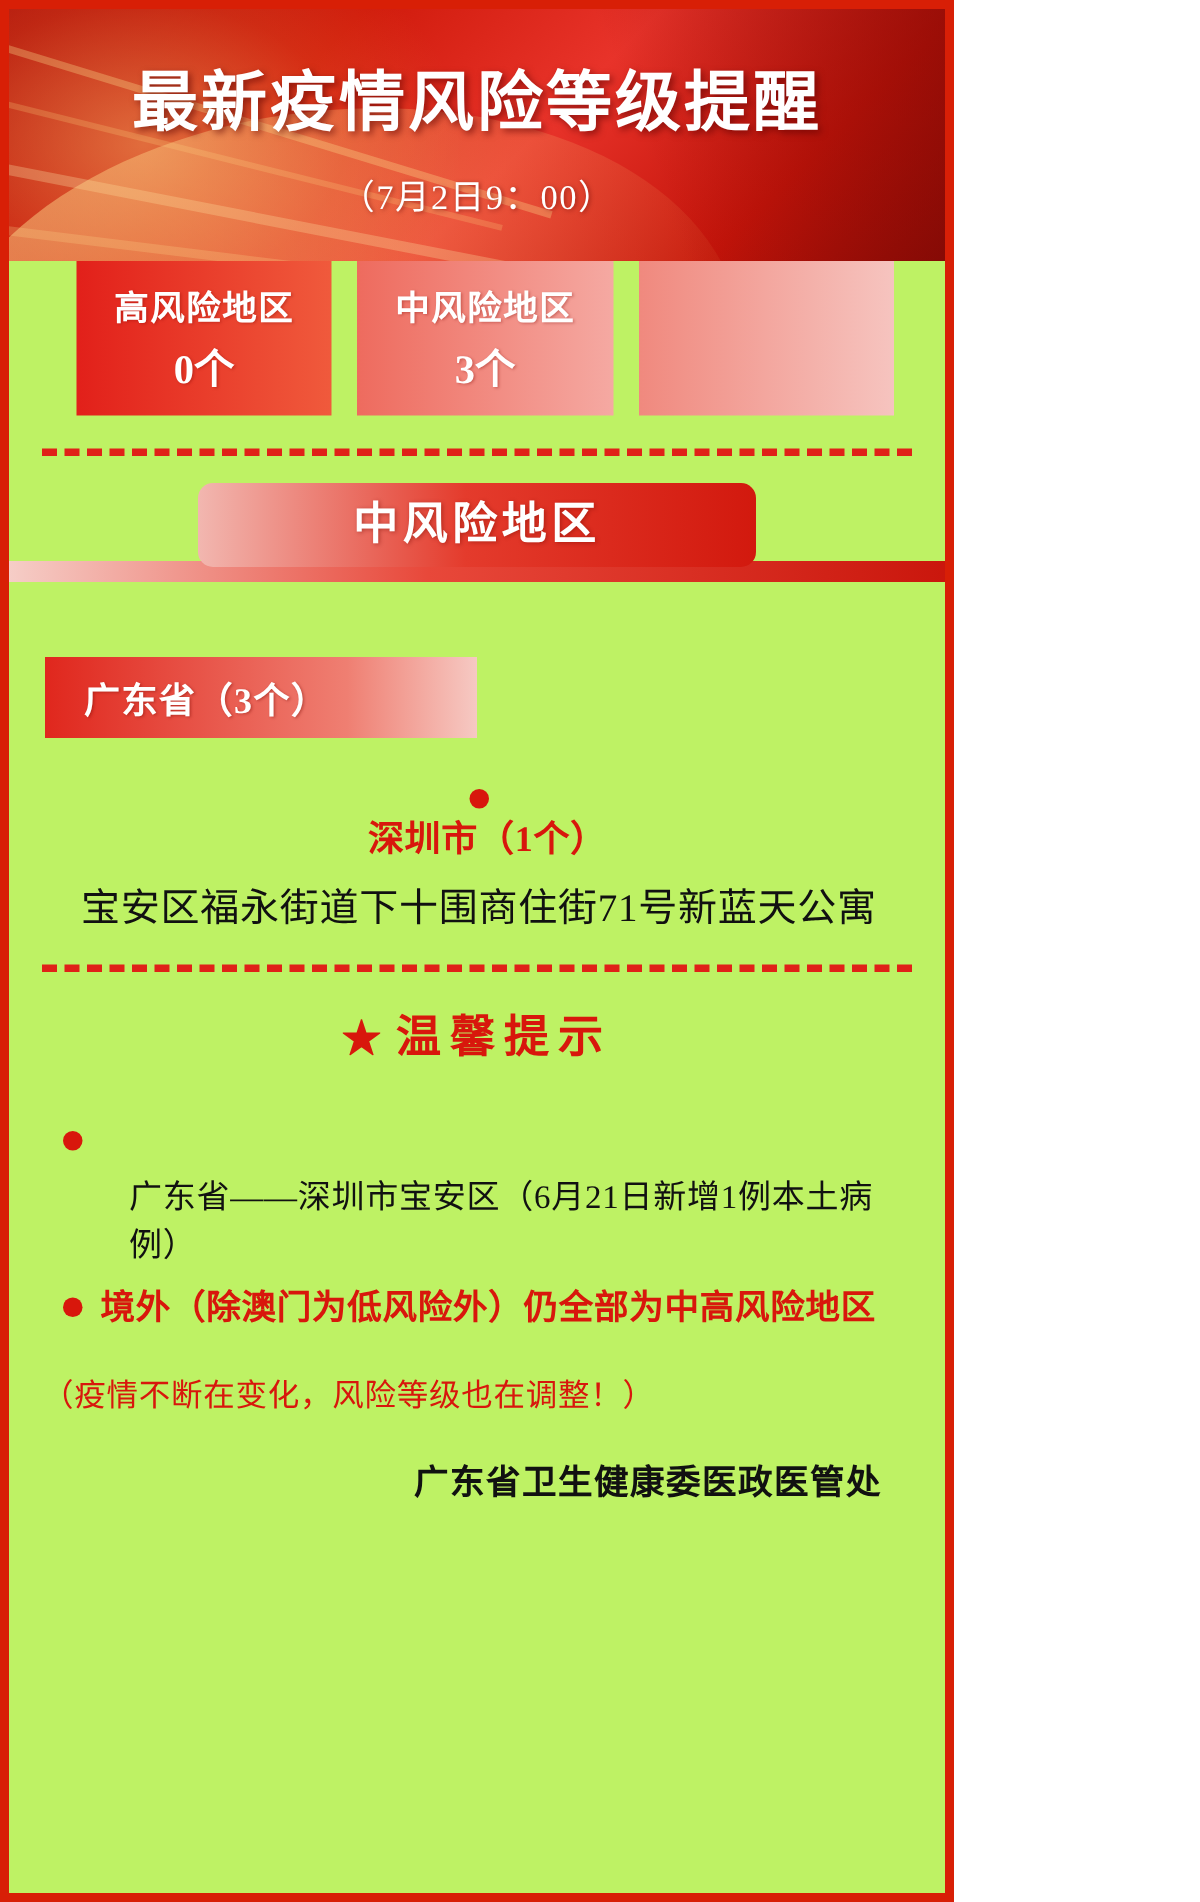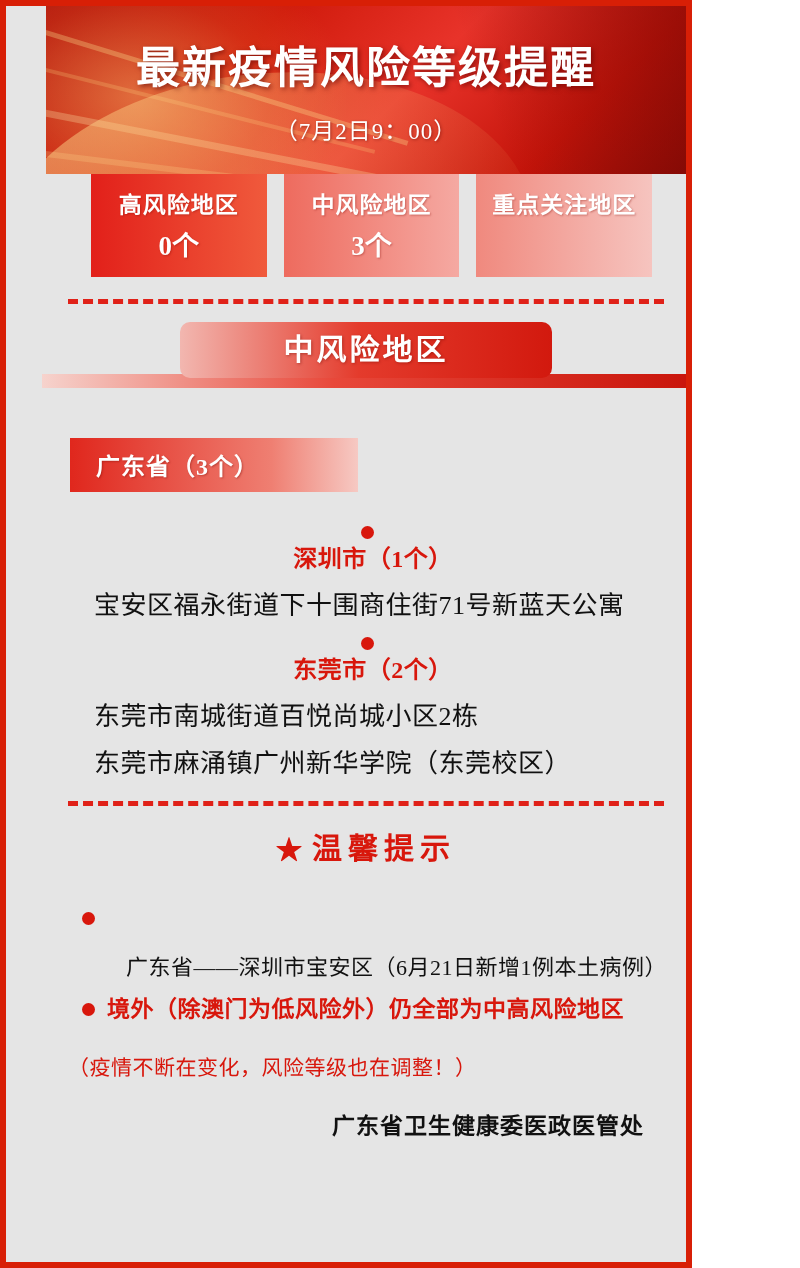--- a/index.html
+++ b/index.html
@@ -5,27 +5,26 @@
   html, body {
     margin: 0;
     padding: 0;
     background: #ffffff;
   }
   body {
     font-family: "Liberation Serif", "DejaVu Serif", serif;
   }
   .poster {
     position: relative;
-    width: 692px;
+    width: 636px;
     height: 1268px;
     box-sizing: border-box;
-    background: #e5e5e5;
+    background: #bef264;
     border: 6px solid #d81f06;
     overflow: hidden;
-    padding-left: 40px;
   }
 
   
   .header {
     position: relative;
     height: 168px;
     background: linear-gradient(135deg, #b3130b 0%, #d01b0c 30%, #e8332a 55%, #c4140a 80%, #8f0c06 100%);
     overflow: hidden;
   }
   .header .ray {
@@ -225,21 +224,21 @@
   .tip-text {
     font-size: 23px;
     font-weight: bold;
     color: #d8170c;
     letter-spacing: 0.5px;
     line-height: 1.3;
   }
   .tip-sub {
     font-size: 22px;
     color: #111111;
-    margin: 24px 0 10px 58px;
+    margin: 12px 0 10px 58px;
     letter-spacing: 0.5px;
   }
   .note {
     text-align: left;
     font-size: 21px;
     color: #d8170c;
     margin: 26px 0 4px 0;
     letter-spacing: 0.5px;
   }
   .signature {
@@ -277,21 +276,20 @@
     <div class="stat-row">
       <div class="stat-card high">
         <div class="stat-label">高风险地区</div>
         <div class="stat-value">0个</div>
       </div>
       <div class="stat-card mid">
         <div class="stat-label">中风险地区</div>
         <div class="stat-value">3个</div>
       </div>
       <div class="stat-card focus">
-        <div class="stat-label">重点关注地区</div>
       </div>
     </div>
 
     <div class="dash-divider"></div>
 
     
     <div class="section-banner-wrap">
       <div class="section-banner-base"></div>
       <div class="section-banner">中风险地区</div>
     </div>
@@ -299,28 +297,20 @@
     <div class="province-tag">广东省（3个）</div>
 
     <div>
       <div class="city-line">
         <span class="bullet"></span>
         <span class="city-name">深圳市（1个）</span>
       </div>
       <div class="addr">宝安区福永街道下十围商住街71号新蓝天公寓</div>
     </div>
 
-    <div>
-      <div class="city-line">
-        <span class="bullet"></span>
-        <span class="city-name">东莞市（2个）</span>
-      </div>
-      <div class="addr">东莞市南城街道百悦尚城小区2栋</div>
-      <div class="addr">东莞市麻涌镇广州新华学院（东莞校区）</div>
-    </div>
 
     <div class="dash-divider"></div>
 
     
     <div class="tips-title">
       <span class="tips-star">★</span><span>温馨提示</span>
     </div>
 
     <div class="tip-item">
       <span class="bullet" style="margin-top:8px;"></span>

